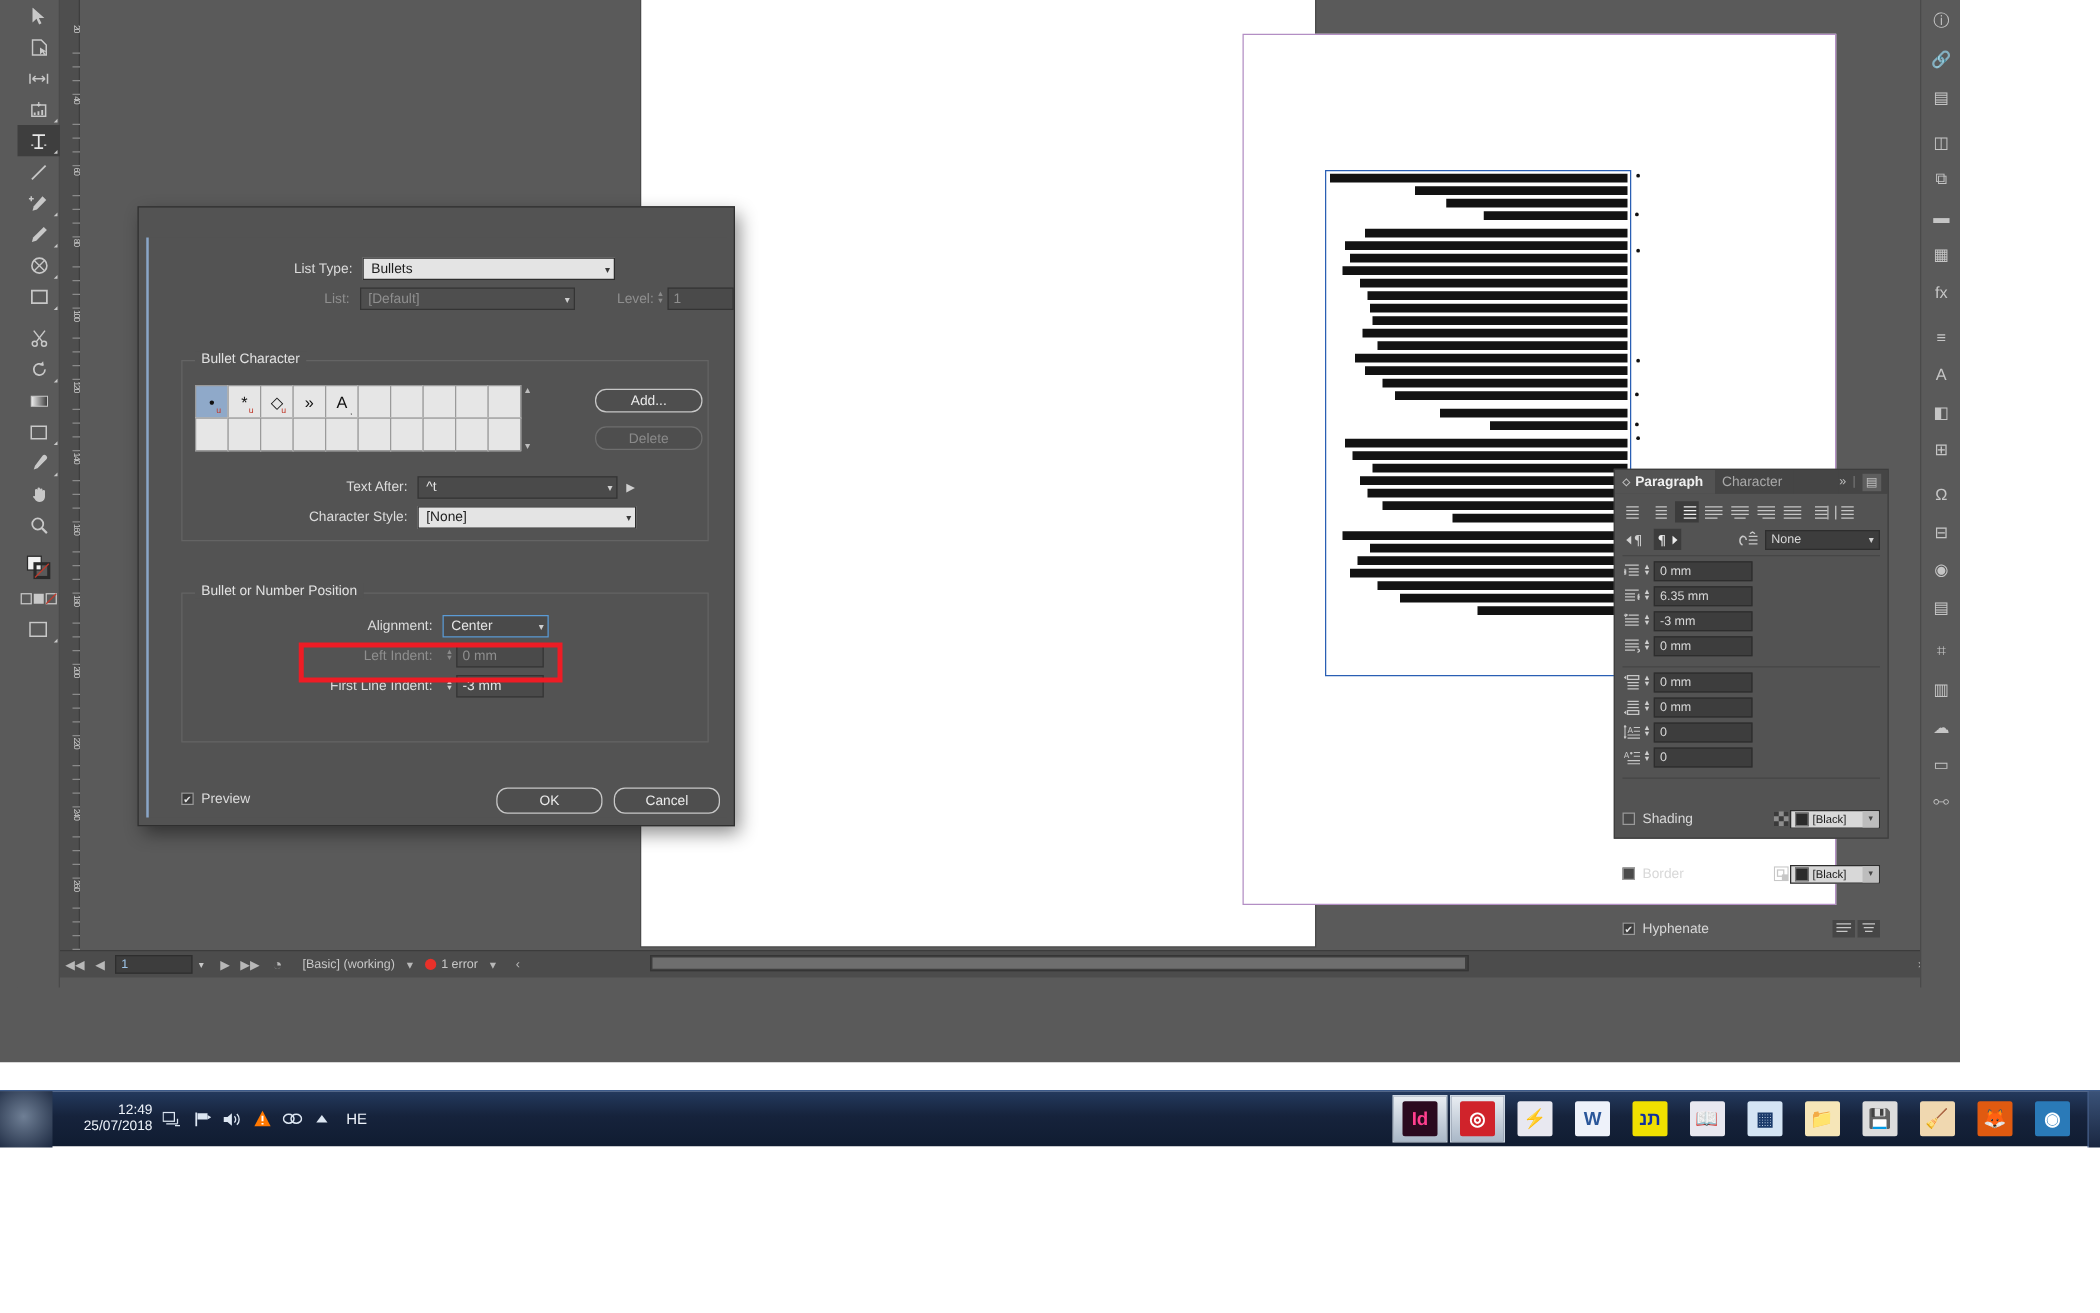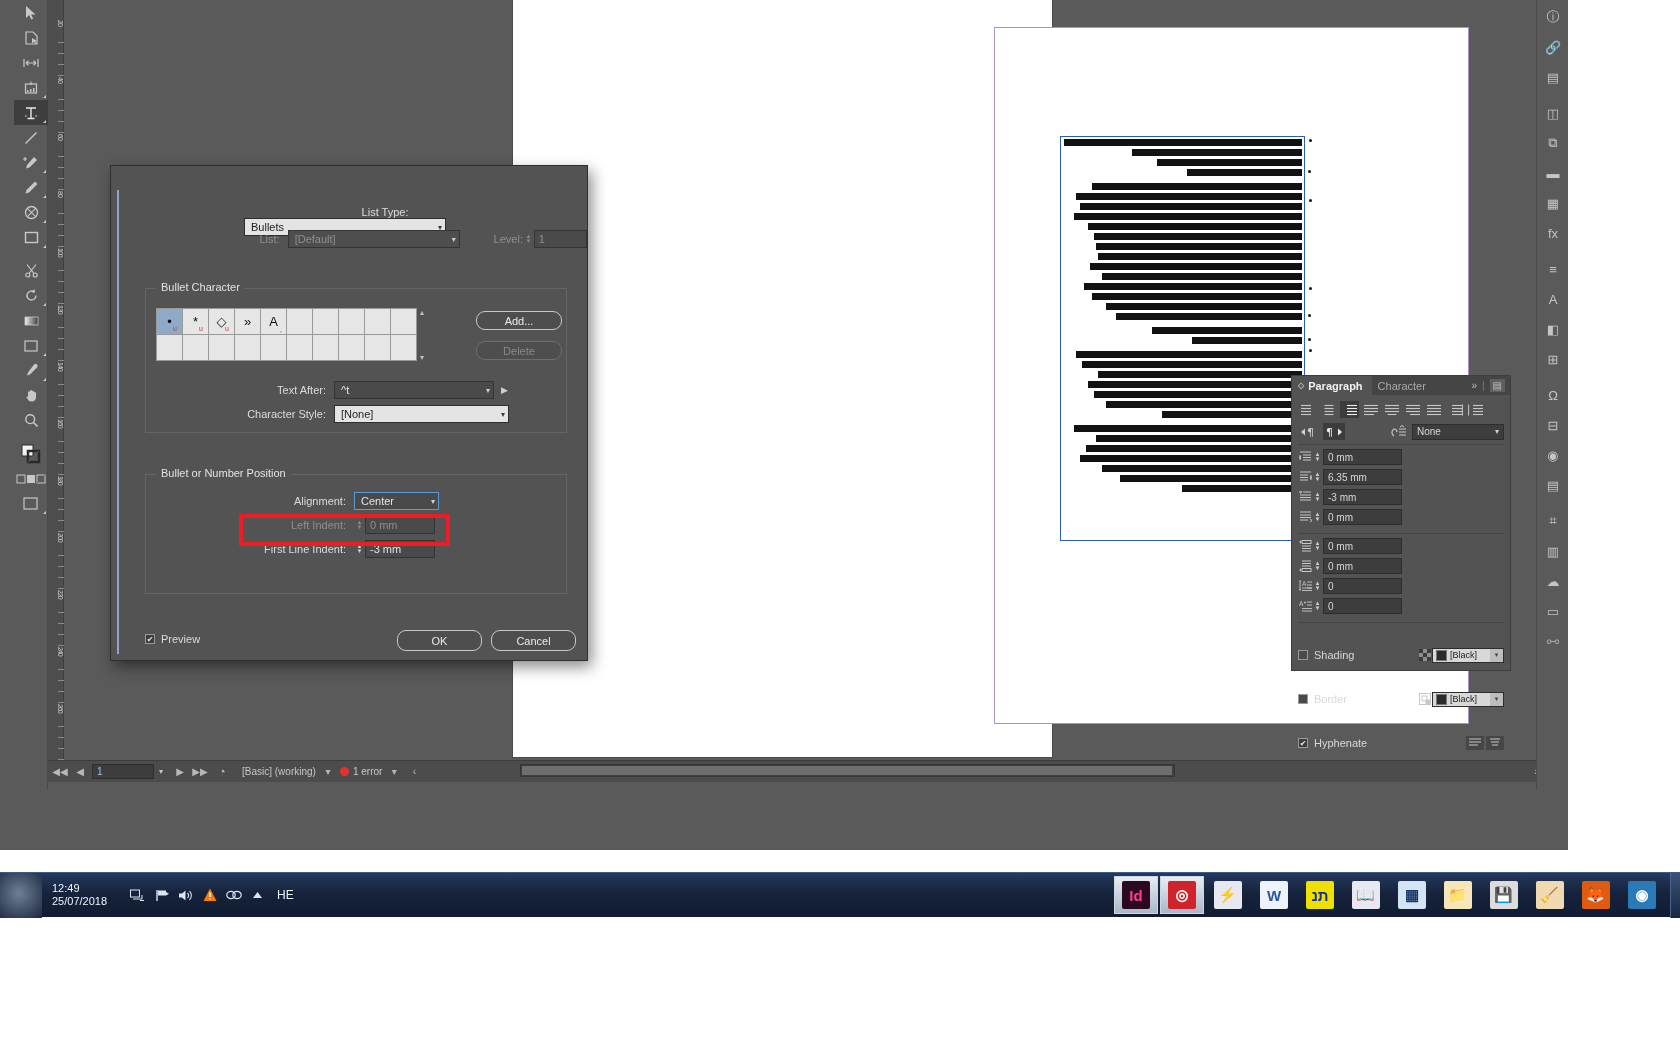--- a/index.html
+++ b/index.html
@@ -150,21 +150,21 @@
   #deskstrip { position:absolute; left:0; top:850px; width:1680px; height:28px; background:#fff; }
   #hebwin { position:absolute; left:20px; top:850px; width:620px; height:22px;
             background:linear-gradient(to bottom,#dfe9f5,#c3d4e8); border:1px solid #8aa0ba; }
   #hebwin .txt { position:absolute; right:300px; top:2px; font-size:12px; color:#1d3050;
                  direction:rtl; font-weight:bold; }
   #taskbar { position:absolute; left:0; top:872px; width:1680px; height:45px;
              background:linear-gradient(to bottom,#243a5e 0%,#16233c 45%,#101c31 100%);
              border-top:1px solid #3c5a8a; display:flex; align-items:center; }
   #startbtn { width:42px; height:45px; background:radial-gradient(circle at 45% 45%,#6f7f95,#1b2840); }
   #tray { display:flex; align-items:center; color:#e8eef6; padding-left:10px; gap:7px; }
-  #clock { text-align:left; font-size:11px; line-height:13px; color:#eef3fa; width:70px; }
+  #clock { text-align:right; font-size:11px; line-height:13px; color:#eef3fa; width:70px; }
   .trayicon { width:17px; height:17px; display:flex; align-items:center; justify-content:center;
               color:#dce6f2; font-size:12px; }
   #taskapps { display:flex; align-items:center; gap:2px; margin-left:auto; padding-right:6px; }
   .taskapp { width:44px; height:38px; display:flex; align-items:center; justify-content:center;
              border:1px solid transparent; }
   .taskapp.active { background:linear-gradient(to bottom,#e9edf2,#aab8c8); border:1px solid #cdd7e2; }
   .appico { width:28px; height:28px; display:flex; align-items:center; justify-content:center;
             font-size:15px; font-weight:bold; border-radius:2px; }
   #showdesk { width:10px; height:45px; background:linear-gradient(to bottom,#3a5278,#1a2741);
               border-left:1px solid #4a6490; }
@@ -784,21 +784,21 @@
               <path d="M1 1 h10 M2 4 h8 M3 7 h6" stroke="#c7c7c7" stroke-width="1"></path>
             </svg>
         </span>
       </div>
     </div>
   </div>
 
   <div id="dialog">
     <div id="dlgbody">
 
-      <div class="row" style="position:absolute; left:12px; top:16px; width:420px;flex-direction:column;">
+      <div class="row" style="position:absolute; left:28px; top:16px; width:420px;">
         <span class="lbl" style="width:135px">List Type:</span>
         <span class="combo light" style="width:202px; margin-left:8px">
           <span>Bullets</span>
           <span class="cv">▾</span>
         </span>
       </div>
 
       <div class="row" style="position:absolute; left:28px; top:40px; width:440px;">
         <span class="lbl dim" style="width:135px">List:</span>
         <span class="combo dim" style="width:175px; margin-left:8px">

